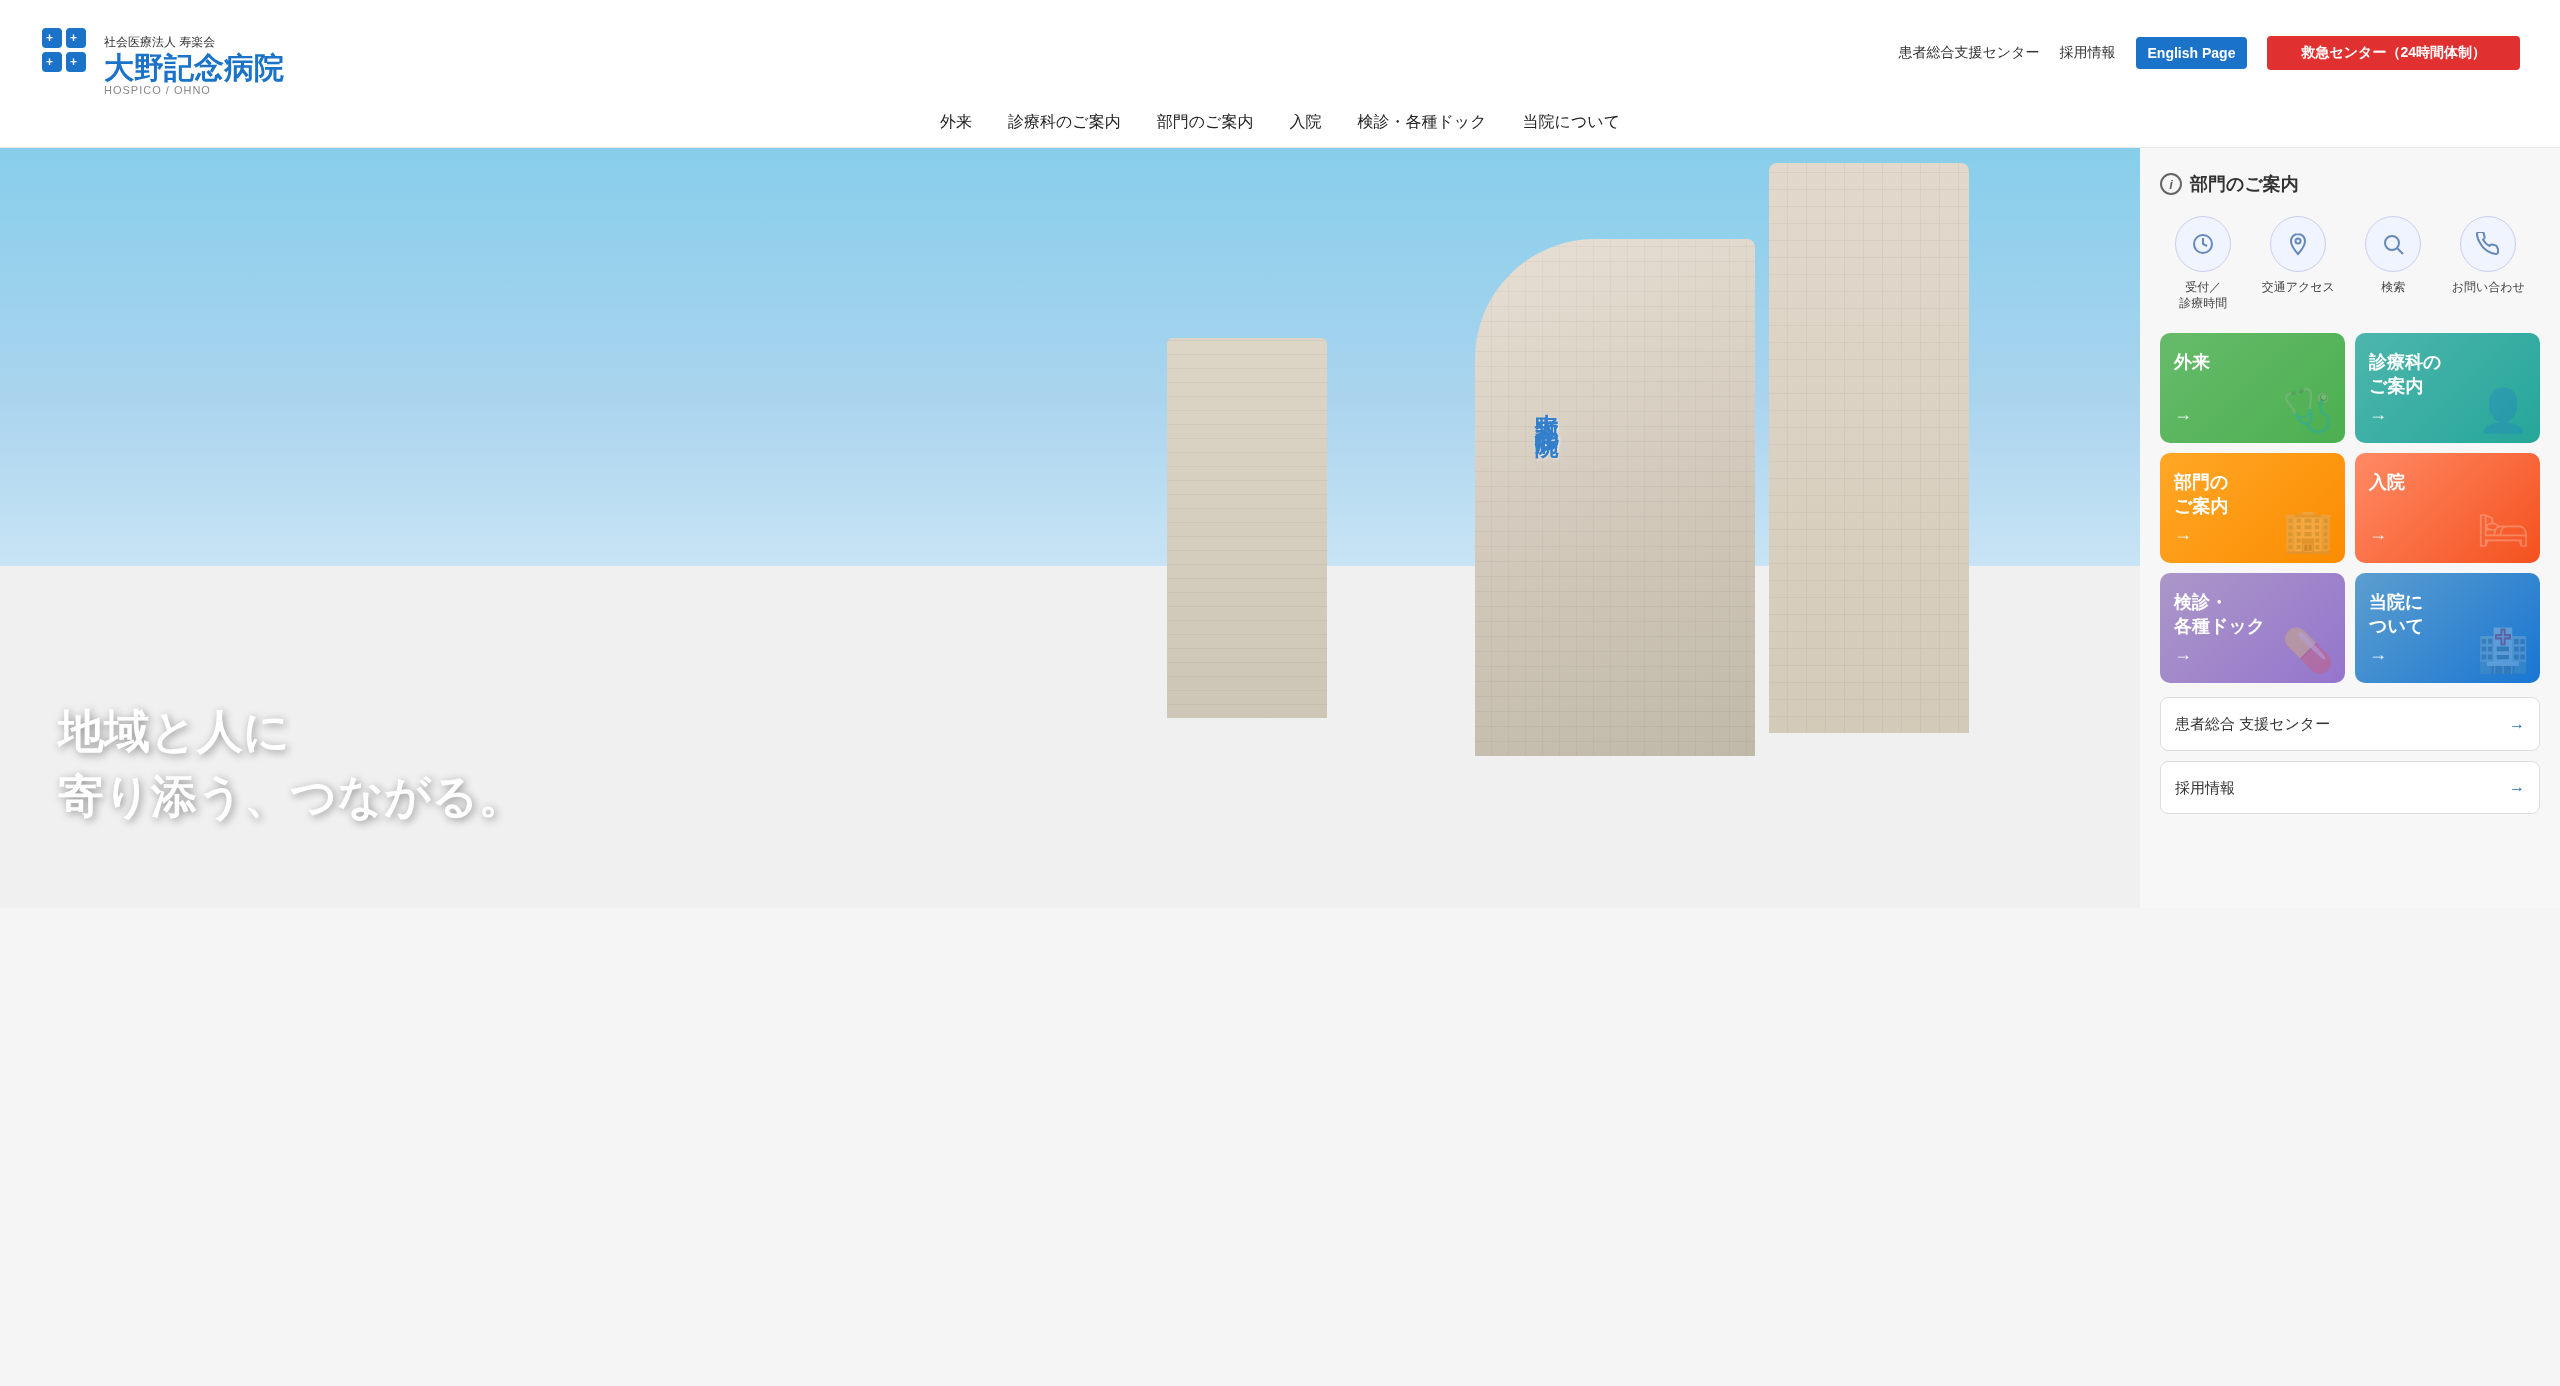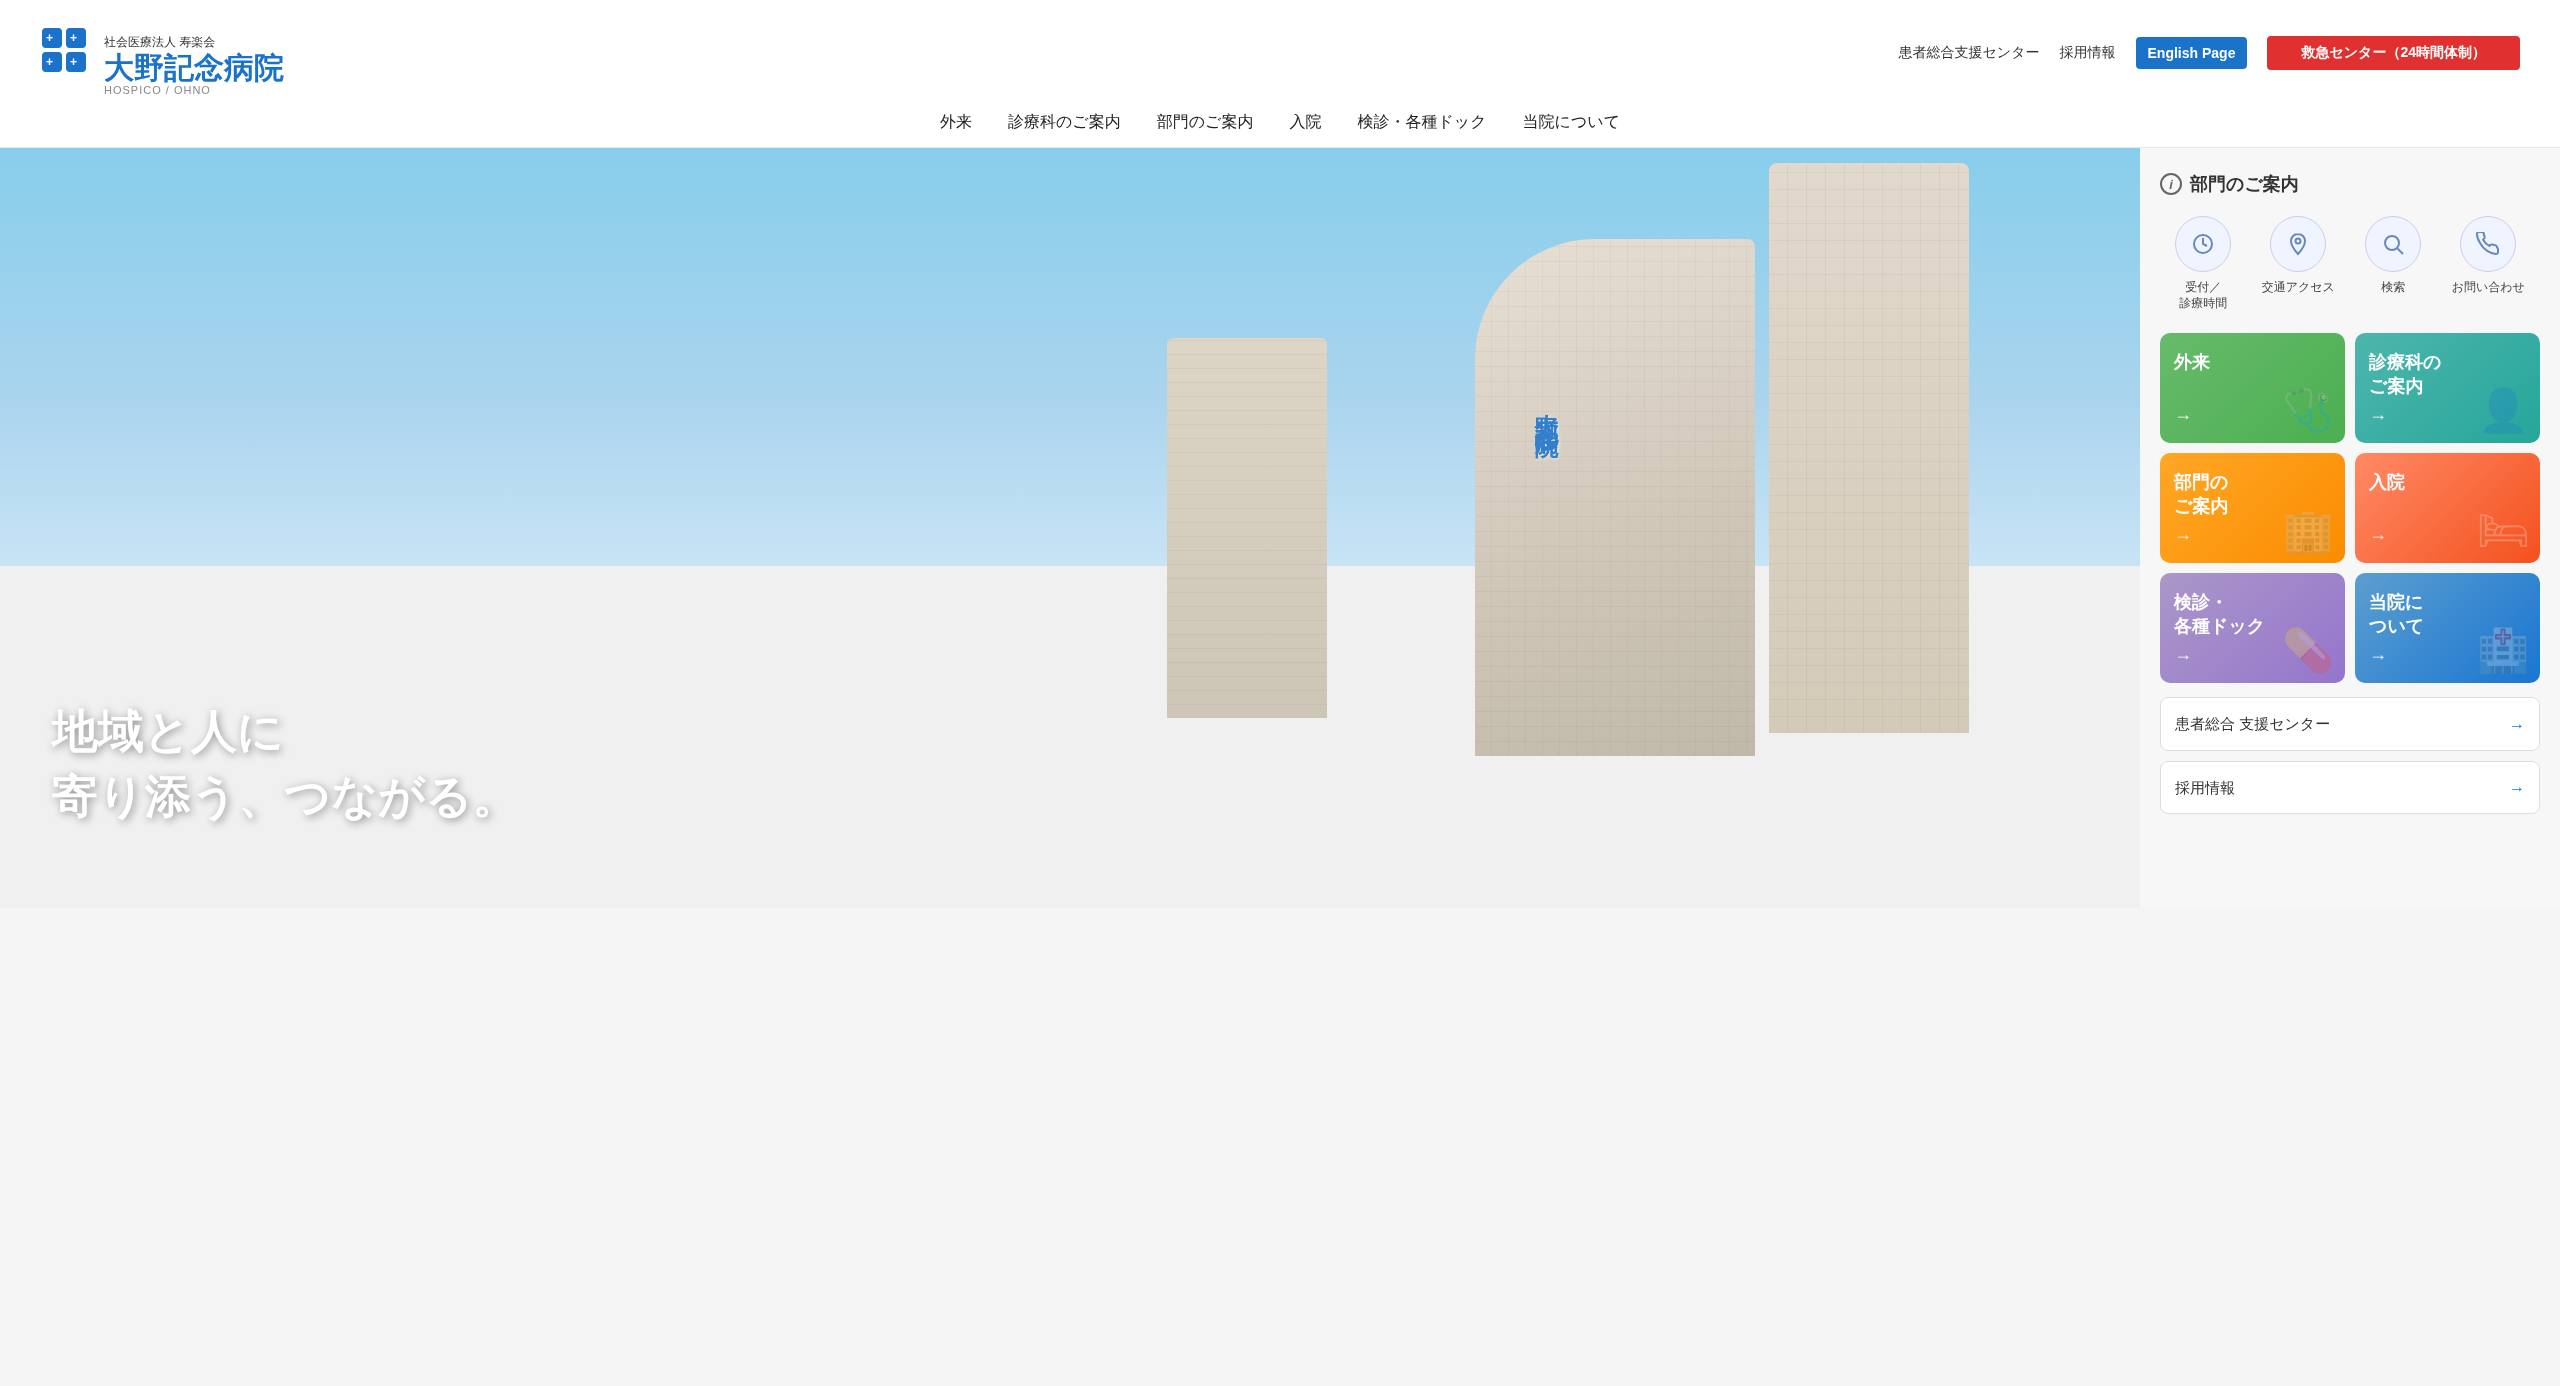--- a/index.html
+++ b/index.html
@@ -25,21 +25,21 @@
     
     .main { display: flex; gap: 0; background: #f0f0f0; }
 
     
     .hero { flex: 1; position: relative; min-height: 760px; overflow: hidden; border-radius: 0 0 0 0; }
     .sky-bg {
       position: absolute; top: 0; left: 0; right: 0; height: 55%;
       background: linear-gradient(180deg, #87CEEB 0%, #aad4ee 60%, #c8e4f5 100%);
       z-index: 0;
     }
-    .hero-text { position: absolute; bottom: 80px; left: 52px; z-index: 10; color: #fff; }
+    .hero-text { position: absolute; bottom: 80px; left: 58px; z-index: 10; color: #fff; }
     .hero-text h1 { font-size: 46px; font-weight: 700; line-height: 1.4; text-shadow: 2px 2px 8px rgba(0,0,0,0.4); }
 
     
     .sidebar { width: 420px; background: #f7f7f7; padding: 24px 20px; min-height: 760px; }
     .sidebar-title { display: flex; align-items: center; gap: 8px; font-size: 18px; font-weight: 600; color: #333; margin-bottom: 20px; }
     .info-icon { width: 22px; height: 22px; border-radius: 50%; border: 2px solid #666; display: flex; align-items: center; justify-content: center; font-size: 13px; color: #666; font-style: italic; font-weight: 700; flex-shrink: 0; }
 
     
     .quick-icons { display: flex; justify-content: space-around; margin-bottom: 22px; }
     .quick-icon-item { display: flex; flex-direction: column; align-items: center; gap: 8px; cursor: pointer; }

